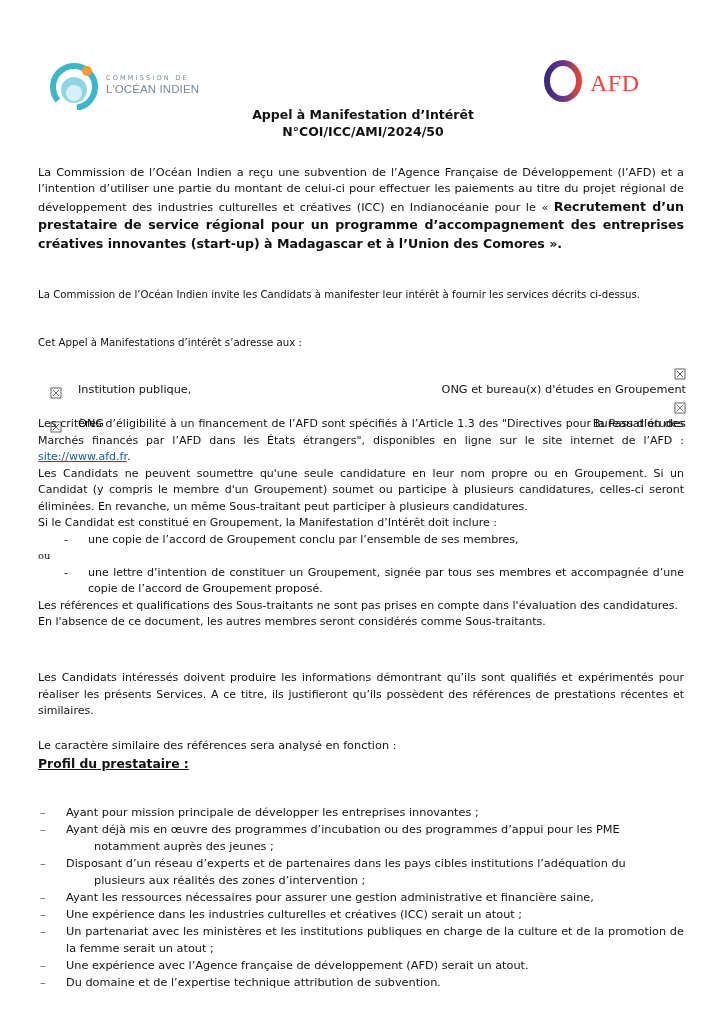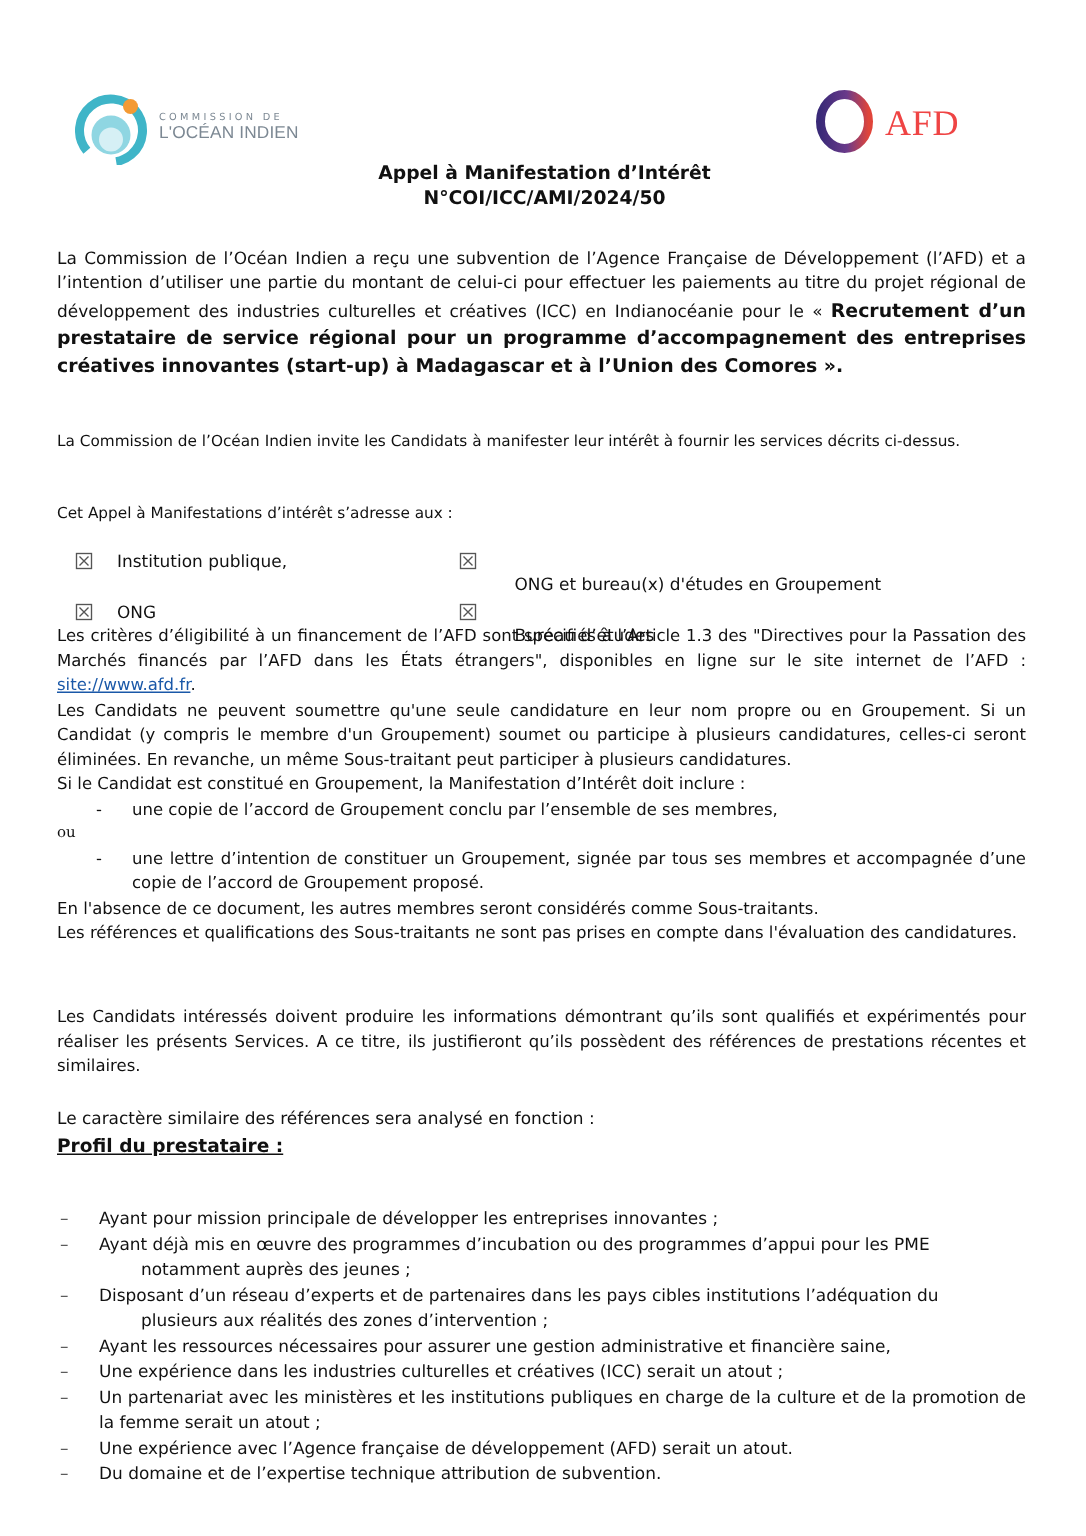--- a/index.html
+++ b/index.html
@@ -22,21 +22,21 @@
     
     .title { position: absolute; left: 1px; width: 724px; top: 78px; text-align: center; font-weight: bold; font-size: 12.5px; line-height: 17px; }
 
     
     .p { position: absolute; left: 38px; width: 646px; font-size: 11.3px; line-height: 16.3px; text-align: justify; }
     .p.narrow { font-size: 10.2px; line-height: 16.8px; }
     .bold-big { font-weight: bold; font-size: 12.6px; line-height: 18.5px; }
 
     .checks { position: absolute; left: 50px; top: 337px; width: 640px; font-size: 11.3px; line-height: 19px; }
     .check-row { display: flex; }
-    .check-col { display: flex; width: 256px; }
+    .check-col { display: flex; width: 256px; align-items: flex-end; }
     .check-col.right { width: 380px; flex-direction: column; }
     .cb { width: 12px; height: 12px; display: inline-block; margin-top: 3px; }
     .cb-label { margin-left: 16px; }
     .check-col.right .cb-label { margin-left: 37px; }
 
     .dash-item { position: relative; padding-left: 24px; }
     .dash-item .dash { position: absolute; left: 26px; }
 
     .link { color: #1a58a8; text-decoration: underline; }
 
@@ -139,22 +139,22 @@
     <div>Si le Candidat est constitué en Groupement, la Manifestation d’Intérêt doit inclure :</div>
     <div class="dash-item" style="padding-left:50px;">
       <span class="dash">-</span>
       <span>une copie de l’accord de Groupement conclu par l’ensemble de ses membres,</span>
     </div>
     <div style="font-family:'DejaVu Serif', serif; font-size:10px;">ou</div>
     <div class="dash-item" style="padding-left:50px;">
       <span class="dash">-</span>
       <span>une lettre d’intention de constituer un Groupement, signée par tous ses membres et accompagnée d’une copie de l’accord de Groupement proposé.</span>
     </div>
+    <div>Les références et qualifications des Sous-traitants ne sont pas prises en compte dans l'évaluation des candidatures.</div>
     <div>En l'absence de ce document, les autres membres seront considérés comme Sous-traitants.</div>
-    <div>Les références et qualifications des Sous-traitants ne sont pas prises en compte dans l'évaluation des candidatures.</div>
   </div>
 
   <div class="p" style="top:642px; font-size:11px; line-height:16.5px;">Les Candidats intéressés doivent produire les informations démontrant qu’ils sont qualifiés et expérimentés pour réaliser les présents Services. A ce titre, ils justifieront qu’ils possèdent des références de prestations récentes et similaires.</div>
 
   <div class="p" style="top:710px;">Le caractère similaire des références sera analysé en fonction :</div>
 
   <div class="heading">Profil du prestataire :</div>
 
   <div class="list">
     <div class="li">

